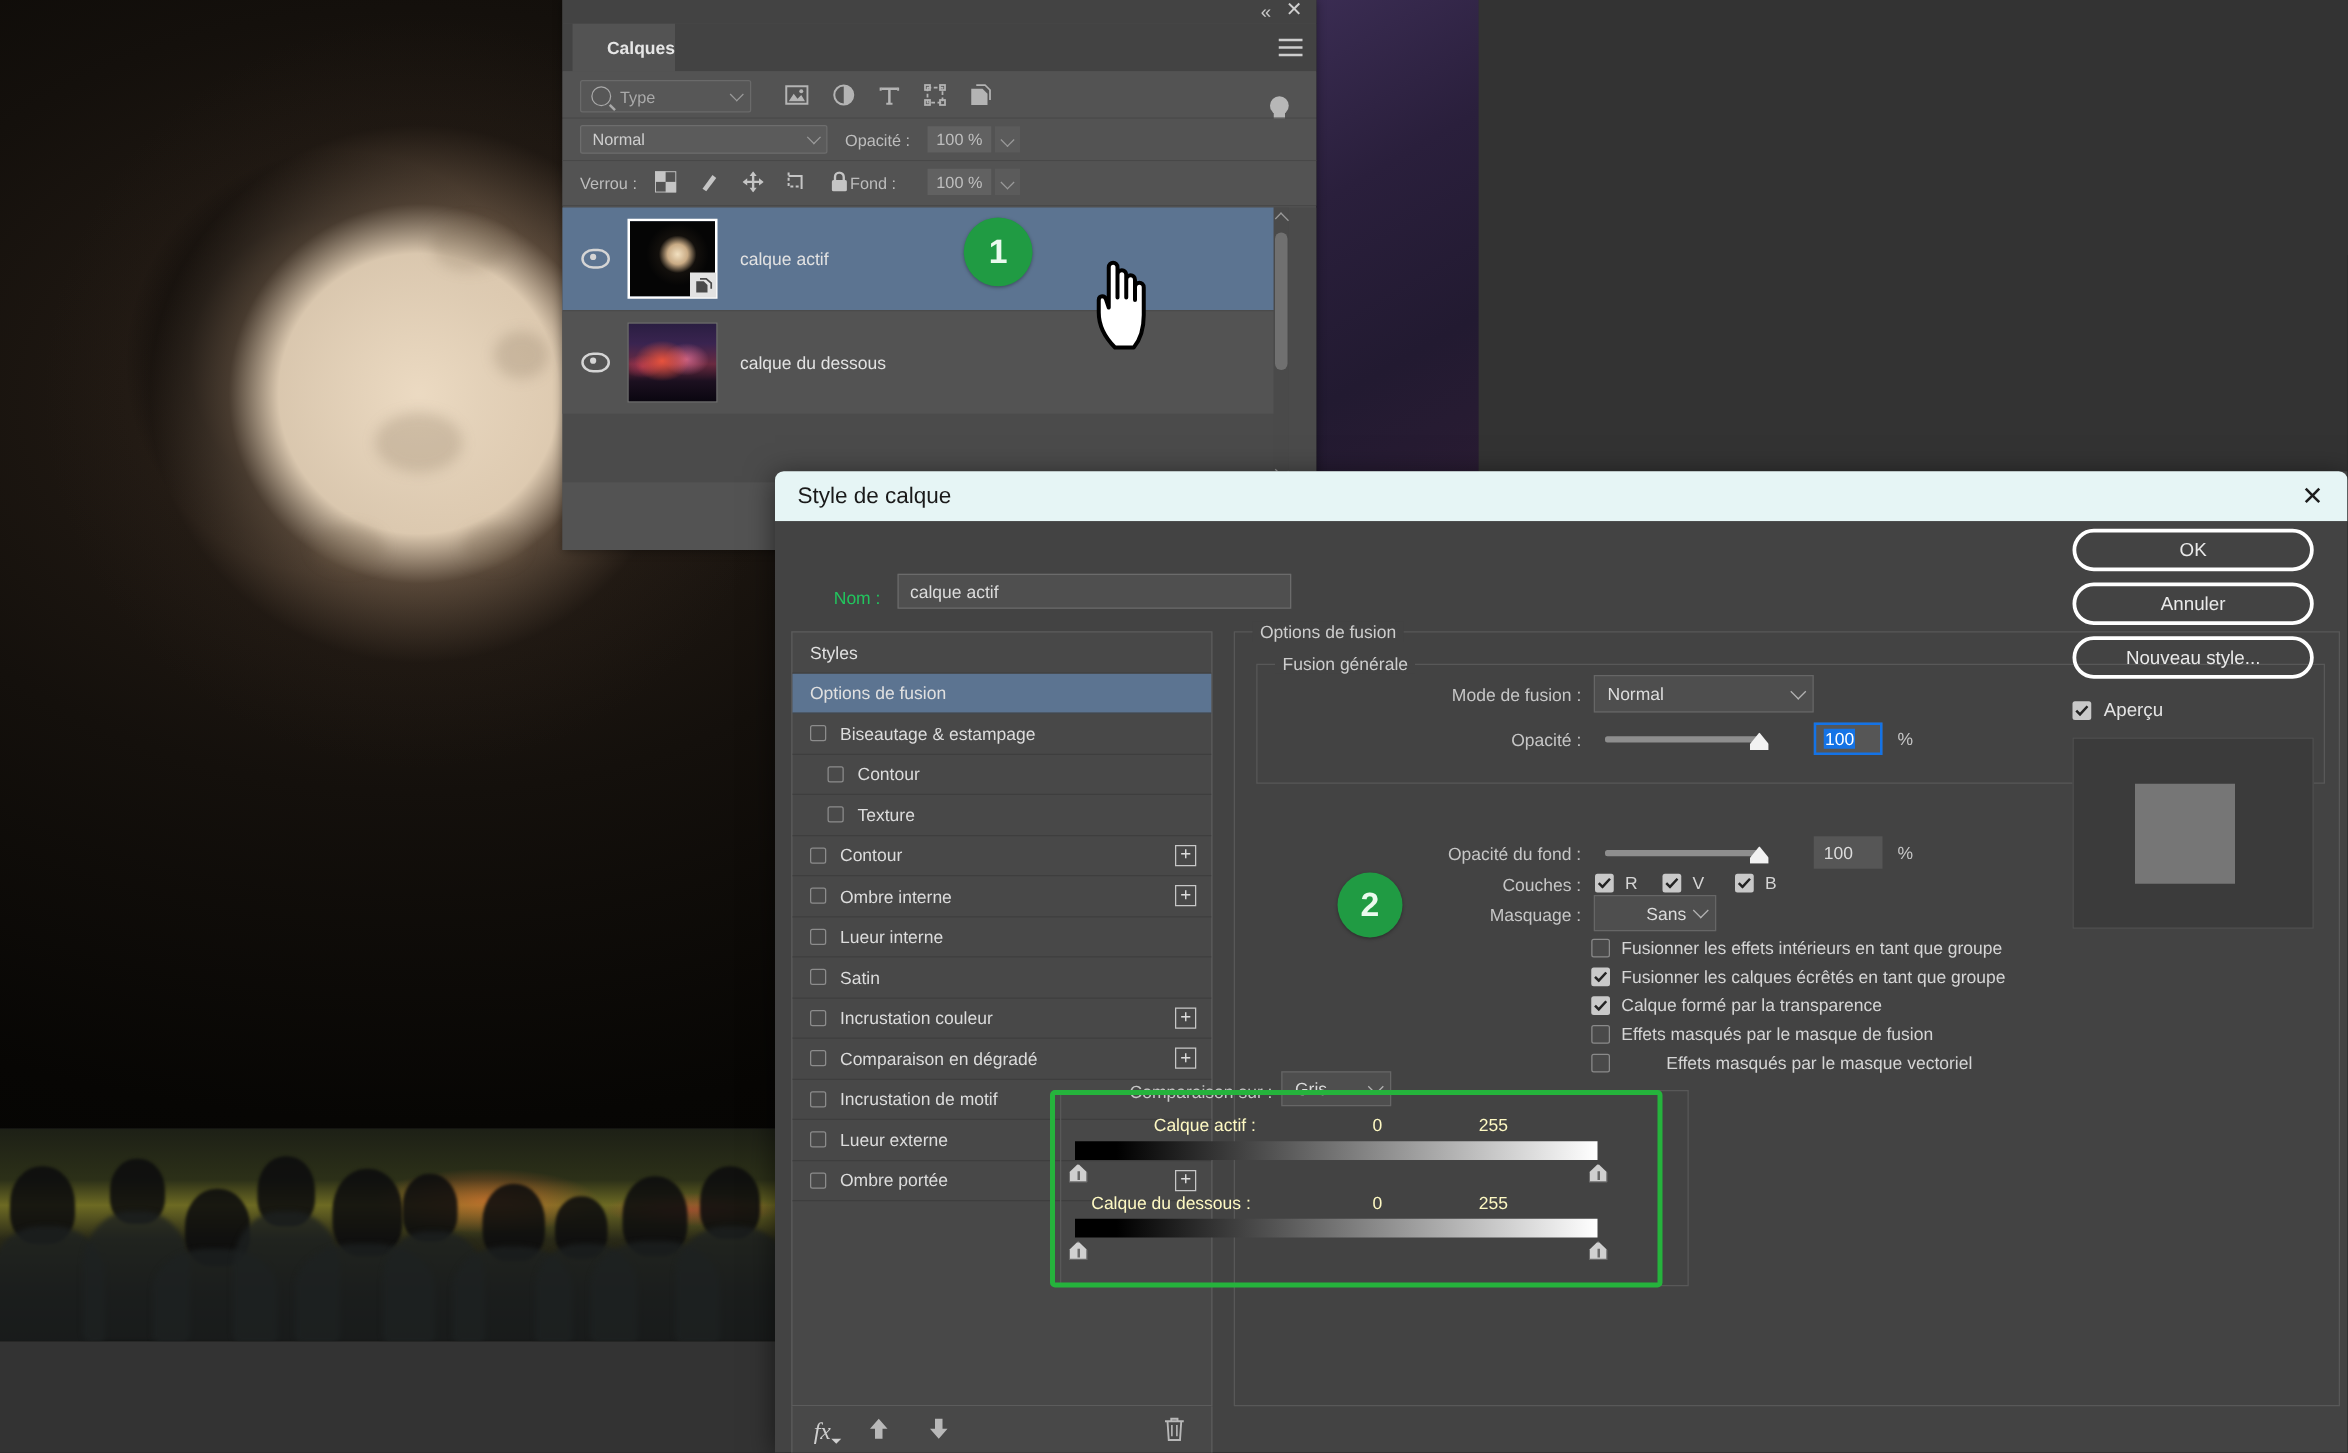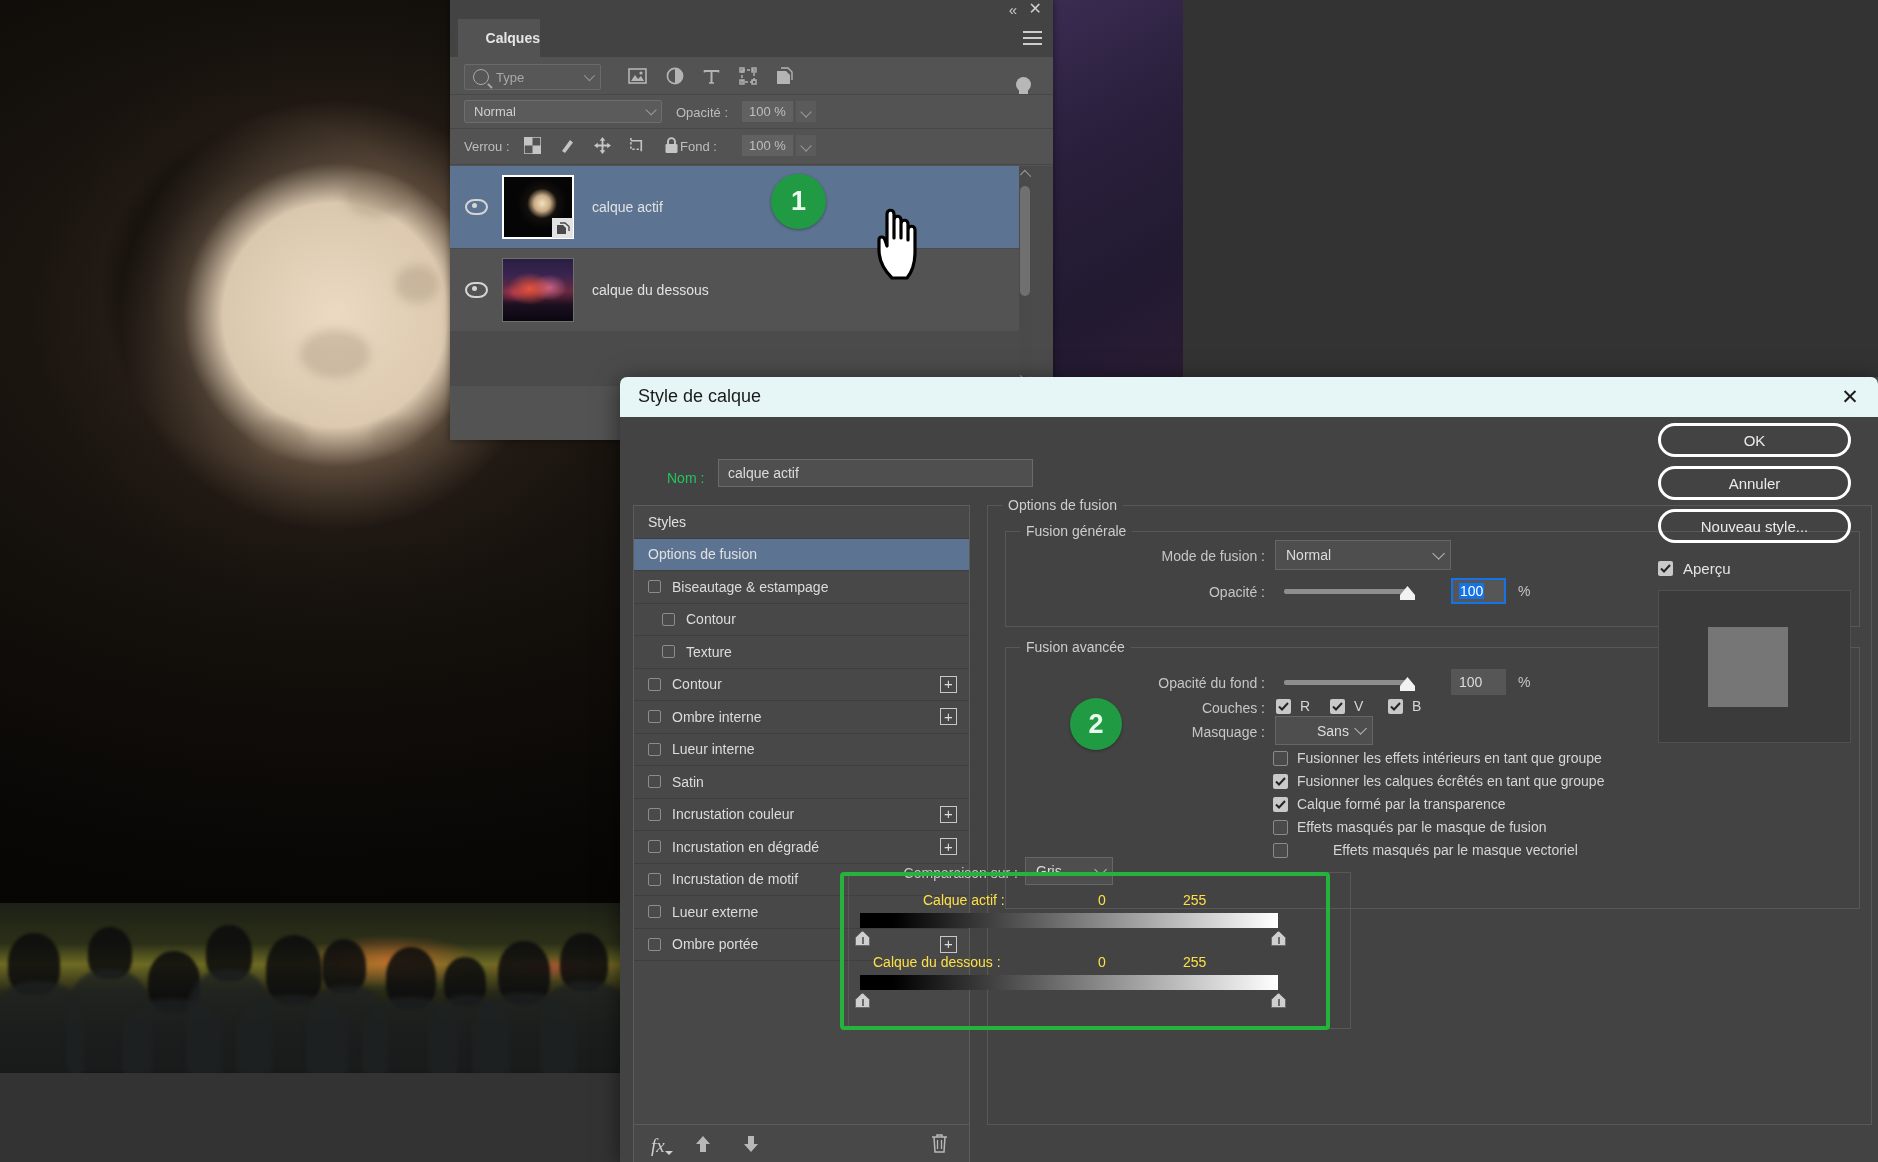--- a/index.html
+++ b/index.html
@@ -289,21 +289,21 @@
   .opt-line { position:absolute; display:flex; align-items:center; color:#d5d5d5; font-size:14px; }
   .opt-line .cb { margin-right:9px; }
 
   .grad-bar { position:absolute; height:15px; background:linear-gradient(to right,#000000 0%, #000000 8%, #ffffff 100%); }
   .grad-knob {
     position:absolute; width:15px; height:15px;
     background:#cfcfcf; border:1px solid #6a6a6a; box-sizing:border-box;
     clip-path: polygon(50% 0%, 100% 48%, 100% 100%, 0% 100%, 0% 48%);
   }
   .grad-knob::after{content:"";position:absolute;left:6px;top:5px;width:1.5px;height:7px;background:#6a6a6a;}
-  .range-lbl { position:absolute; color:#fde047; font-size:14px; }
+  .range-lbl { position:absolute; color:#fef9c3; font-size:14px; }
 
   .green-box {
     position:absolute; border:4px solid #25b33c; border-radius:4px; box-sizing:border-box;
     pointer-events:none; z-index:20;
   }
 
   
   .btn {
     position:absolute; width:193px; height:34px; border:3px solid #ffffff;
     border-radius:17px; color:#eaeaea; font-size:15px; background:transparent;
@@ -567,21 +567,21 @@
           <span class="sp-cb"></span>
           <span>Satin</span>
         </div>
         <div class="sp-item">
           <span class="sp-cb"></span>
           <span>Incrustation couleur</span>
           <span class="sp-plus">+</span>
         </div>
         <div class="sp-item">
           <span class="sp-cb"></span>
-          <span>Incrustation en dégradé</span>
+          <span>Comparaison en dégradé</span>
           <span class="sp-plus">+</span>
         </div>
         <div class="sp-item">
           <span class="sp-cb"></span>
           <span>Incrustation de motif</span>
         </div>
         <div class="sp-item">
           <span class="sp-cb"></span>
           <span>Lueur externe</span>
         </div>
@@ -625,23 +625,20 @@
         <span class="chev"></span>
       </div>
       <div class="row-lbl" style="left:450px; top:167px; width:195px;">Opacité :</div>
       <div class="slider-track" style="left:664px; top:172px; width:126px;"></div>
       <div class="slider-knob" style="left:780px; top:169px;"></div>
       <div class="numfield focused" style="left:831px; top:161px; width:55px; height:26px;">
         <span class="sel">100</span>
       </div>
       <div class="pct" style="left:898px; top:166px;">%</div>
 
-      <div class="fieldset" style="left:385px; top:230px; width:855px; height:262px;">
-        <div class="fs-legend">Fusion avancée</div>
-      </div>
       <div class="row-lbl" style="left:430px; top:258px; width:215px;">Opacité du fond :</div>
       <div class="slider-track" style="left:664px; top:263px; width:126px;"></div>
       <div class="slider-knob" style="left:780px; top:260px;"></div>
       <div class="numfield" style="left:831px; top:252px; width:55px; height:26px;">
         <span>100</span>
       </div>
       <div class="pct" style="left:898px; top:257px;">%</div>
 
       <div class="row-lbl" style="left:490px; top:283px; width:155px;">Couches :</div>
       <div class="opt-line" style="left:656px; top:281px;">

